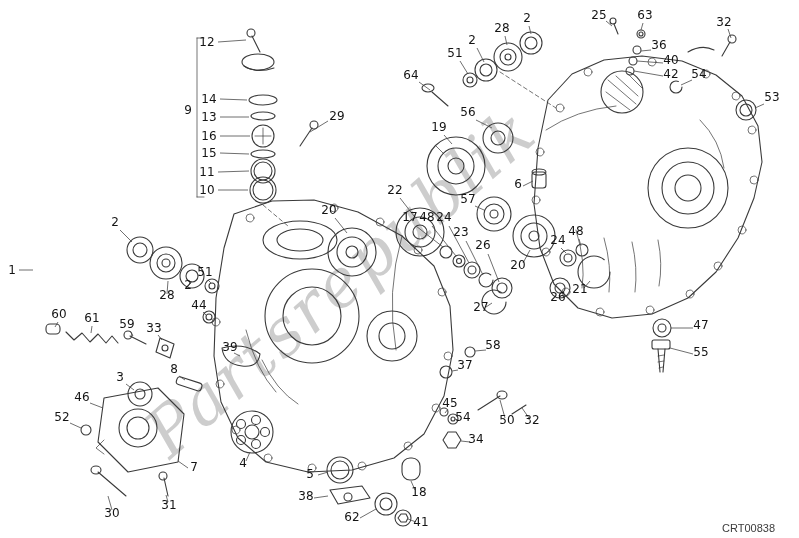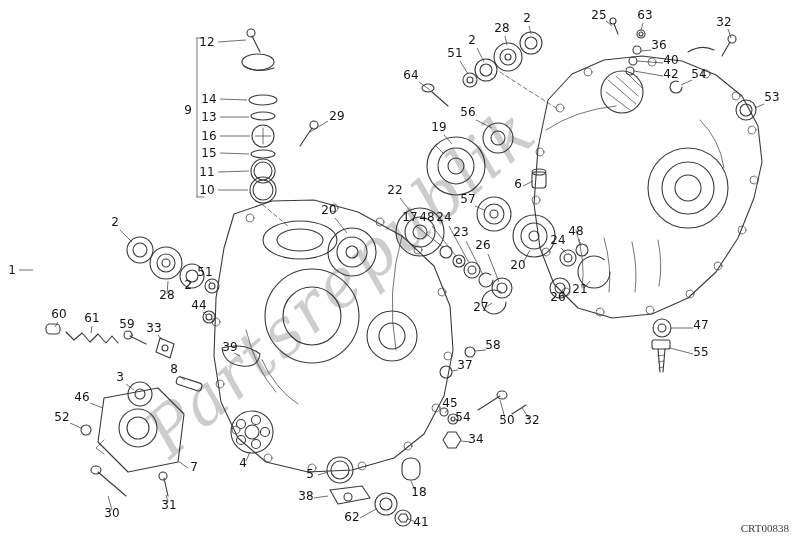--- a/index.html
+++ b/index.html
@@ -7,22 +7,22 @@
          font-family:"DejaVu Sans",sans-serif;}
   svg.diagram{position:absolute;left:0;top:0;width:799px;height:538px;}
   .art path,.art circle,.art ellipse,.art line,.art polyline,.art rect,.art polygon{
       fill:none;stroke:#3a3a3a;stroke-width:1.1;stroke-linecap:round;stroke-linejoin:round;}
   .art .thin{stroke-width:0.7;}
   .art .dash{stroke-width:0.7;stroke-dasharray:4 3;}
   .watermark{font-family:"DejaVu Serif",serif;font-style:italic;font-size:66px;
              letter-spacing:3px;opacity:0.75;}
   .callout{font-size:12px;fill:#141414;text-anchor:middle;font-family:"DejaVu Sans",sans-serif;}
   .leader{stroke:#4a4a4a;stroke-width:0.8;}
-  .code{position:absolute;right:10px;bottom:4px;font-size:11px;color:#3c3c3c;
-        font-family:Liberation Serif, serif;}
+  .code{position:absolute;right:24px;bottom:4px;font-size:11px;color:#3c3c3c;
+        font-family:Liberation Sans, sans-serif;}
 </style>
 </head>
 <body>
 
 <div class="stage">
   <svg class="diagram" viewBox="0 0 799 538">
 
     <g transform="translate(170,460) rotate(-41)">
       <text class="watermark" x="0" y="0" fill="#bdbdbd">Partsrepublik</text>
     </g>

